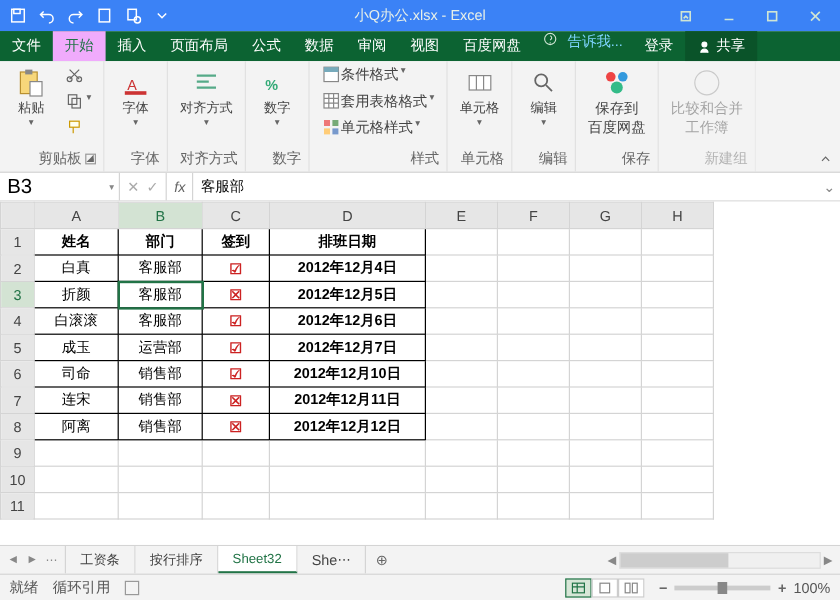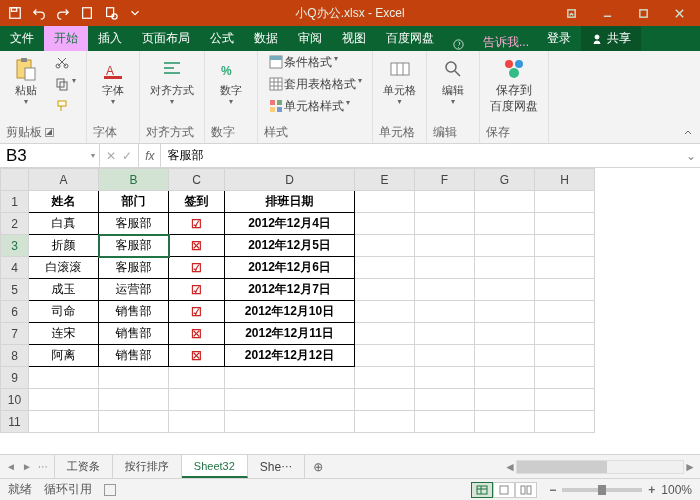--- a/index.html
+++ b/index.html
@@ -1,36 +1,36 @@
 <!DOCTYPE html>
 <html><head>
 <meta charset="utf-8">
 <style>
 *{box-sizing:border-box;margin:0;padding:0;font-family:"Microsoft YaHei",SimSun,sans-serif;font-size:12px;user-select:none}
 body{width:700px;height:500px;background:#fff;display:flex;flex-direction:column;overflow:hidden}
-.titlebar{height:26px;background:#c2410c;display:flex;align-items:center;color:#fff;padding:0 4px}
+.titlebar{height:26px;background:#3b82f6;display:flex;align-items:center;color:#fff;padding:0 4px}
 .qat{display:flex;gap:2px;align-items:center}
 .qicon{width:22px;height:22px;display:flex;align-items:center;justify-content:center;cursor:pointer}
 .qicon svg{width:14px;height:14px;stroke:#fff;fill:none;stroke-width:1.4}
 .title{flex:1;text-align:center;font-size:12px;color:#e8f0e8}
 .winbtns{display:flex;gap:2px}
 .winbtn{width:34px;height:22px;display:flex;align-items:center;justify-content:center;cursor:pointer;color:#cfe5d4}
 .winbtn svg{width:11px;height:11px;stroke:#cfe5d4;fill:none;stroke-width:1.5}
 .tabs{height:25px;background:#0c6332;display:flex;color:#fff;font-size:12px}
 .ftab{padding:4px 10px;cursor:pointer;display:flex;align-items:center}
 .ftab.file{background:#0c6332}
 .ftab.active{background:#f0abfc;color:#217346}
-.tell{display:flex;align-items:flex-end;gap:18px;padding:0 8px;color:#f9a8d4}
+.tell{display:flex;align-items:flex-start;gap:8px;padding:0 8px;color:#7dd3fc}
 .tell svg{width:13px;height:13px;stroke:#cfe5d4;fill:none}
 .share{background:#0a5329;display:flex;align-items:center;padding:0 10px;gap:4px}
 .share svg{width:12px;height:12px;stroke:#fff;fill:#fff}
 .ribbon{height:93px;background:#f3f3f3;border-bottom:1px solid #d4d4d4;display:flex;position:relative}
 .group{display:flex;flex-direction:column;padding:2px 6px 0;border-right:1px solid #e1e1e1}
 .gbody{flex:1;display:flex;align-items:flex-start;gap:4px}
-.glabel{text-align:center;font-size:11px;color:#666;padding:2px 0;display:flex;justify-content:flex-start;align-items:center;gap:3px}
+.glabel{text-align:center;font-size:11px;color:#666;padding:2px 0;display:flex;justify-content:flex-end;align-items:center;gap:3px}
 .glabel .dl{width:9px;height:9px;border:1px solid #999;display:inline-block;position:relative}
 .glabel .dl::after{content:"";position:absolute;right:1px;bottom:1px;border:3px solid transparent;border-right-color:#666;border-bottom-color:#666}
 .bigbtn{display:flex;flex-direction:column;align-items:center;padding:2px 4px;cursor:pointer;min-width:40px}
 .bigbtn .ic{width:28px;height:28px;display:flex;align-items:center;justify-content:center}
 .bigbtn .lbl{font-size:11px;color:#444;text-align:center;line-height:1.3}
 .bigbtn .drop{font-size:8px;color:#666}
 .smallstack{display:flex;flex-direction:column;gap:1px}
 .smallbtn{display:flex;align-items:flex-start;gap:0;padding:1px 4px;cursor:pointer;font-size:11px;color:#444;height:21px}
 .smallbtn .ic{width:16px;height:16px;display:flex;align-items:center;justify-content:center}
 .caret{font-size:8px;color:#666;margin-left:2px}
@@ -362,20 +362,35 @@
             </svg>
           </div>
           <div class="lbl"><span>保存到</span><br><span>百度网盘</span></div>
         </div>
       </div>
     <div class="glabel">
         <span>保存</span>
       </div>
   </div>
 
+  <div class="group disabled">
+    <div class="gbody">
+        <div class="bigbtn">
+          <div class="ic">
+            <svg width="26" height="26" viewBox="0 0 26 26" stroke="#999" fill="none">
+              <circle cx="13" cy="13" r="10"></circle>
+            </svg>
+          </div>
+          <div class="lbl"><span>比较和合并</span><br><span>工作簿</span></div>
+        </div>
+      </div>
+    <div class="glabel">
+        <span>新建组</span>
+      </div>
+  </div>
 
   <div class="collapse">
       <svg viewBox="0 0 10 10">
         <path d="M2 6l3-3 3 3"></path>
       </svg>
     </div>
 </div>
 
 <div class="namebox">
   <div class="nb">

